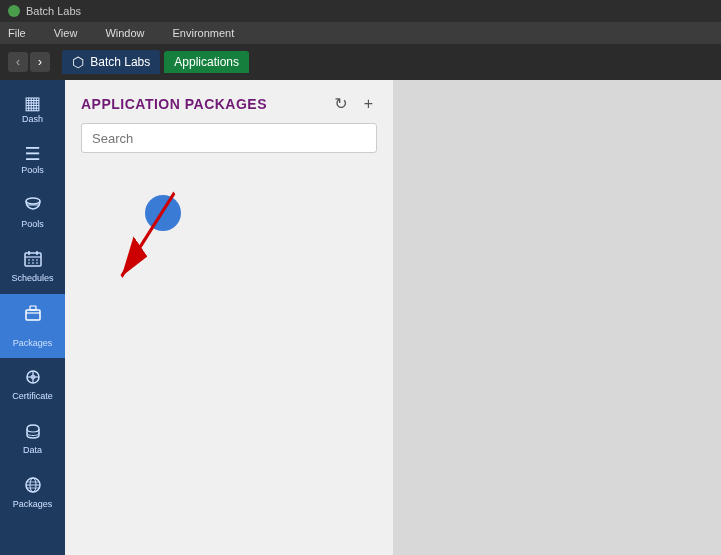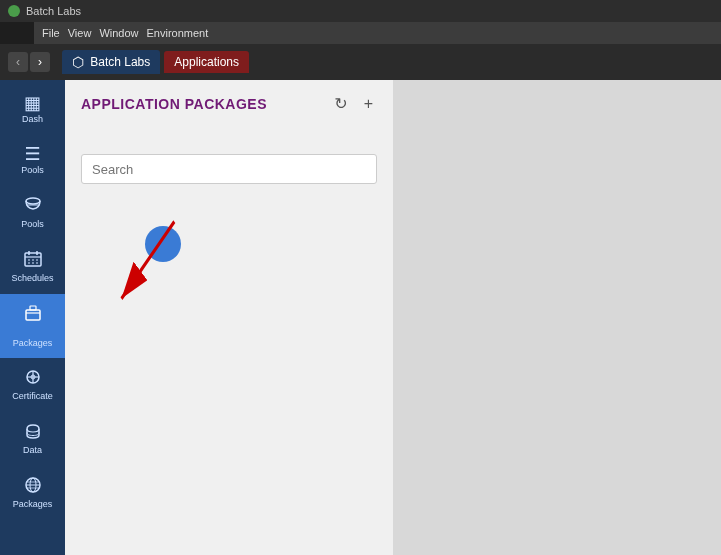--- a/index.html
+++ b/index.html
@@ -29,24 +29,23 @@
       margin-right: 6px;
     }
 
     
     .menu-bar {
       height: 22px;
       background: #3c3c3c;
       display: flex;
       align-items: center;
       padding: 0 8px;
-      gap: 8px;
+      gap: 28px;
       font-size: 11px;
       color: #ddd;
-      margin-left: 34px;
     }
     .menu-item {
       cursor: pointer;
     }
 
     
     .tab-bar {
       height: 36px;
       background: #2b2b2b;
       display: flex;
@@ -83,21 +82,21 @@
       color: #fff;
       cursor: pointer;
     }
     .app-tab-icon {
       font-size: 14px;
     }
     .app-tab-label {
       font-size: 12px;
     }
     .tab-applications {
-      background: #7f1d1d;
+      background: #15803d;
       padding: 4px 10px;
       border-radius: 3px 3px 0 0;
       font-size: 12px;
       color: #fff;
       cursor: pointer;
     }
 
     
     .main-layout {
       display: flex;
@@ -170,21 +169,20 @@
       border: none;
       cursor: pointer;
       font-size: 16px;
       color: #555;
       padding: 2px 4px;
     }
 
     
     .search-bar-wrapper {
       padding: 0 16px 12px 16px;
-      margin-top: 31px;
     }
     .search-bar {
       width: 100%;
       height: 30px;
       border: 1px solid #ccc;
       border-radius: 3px;
       padding: 0 10px;
       font-size: 13px;
       color: #666;
       background: #fff;

